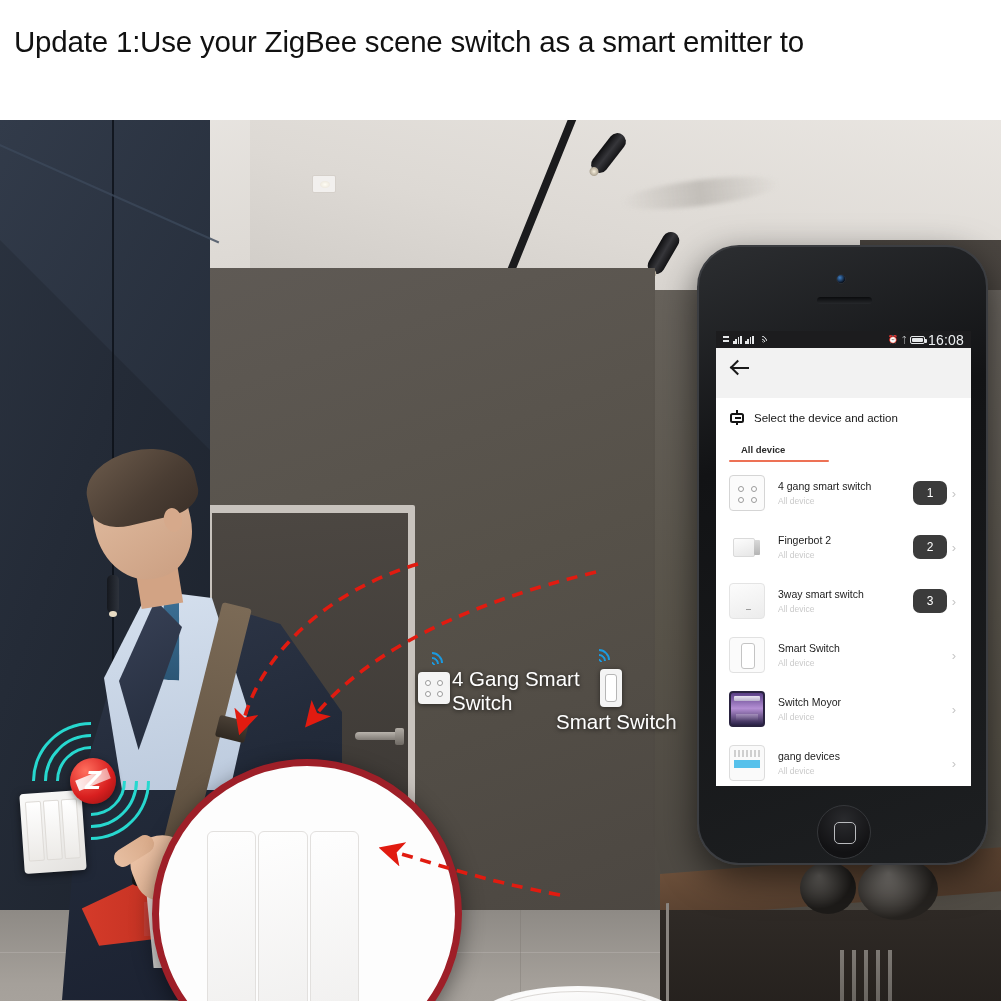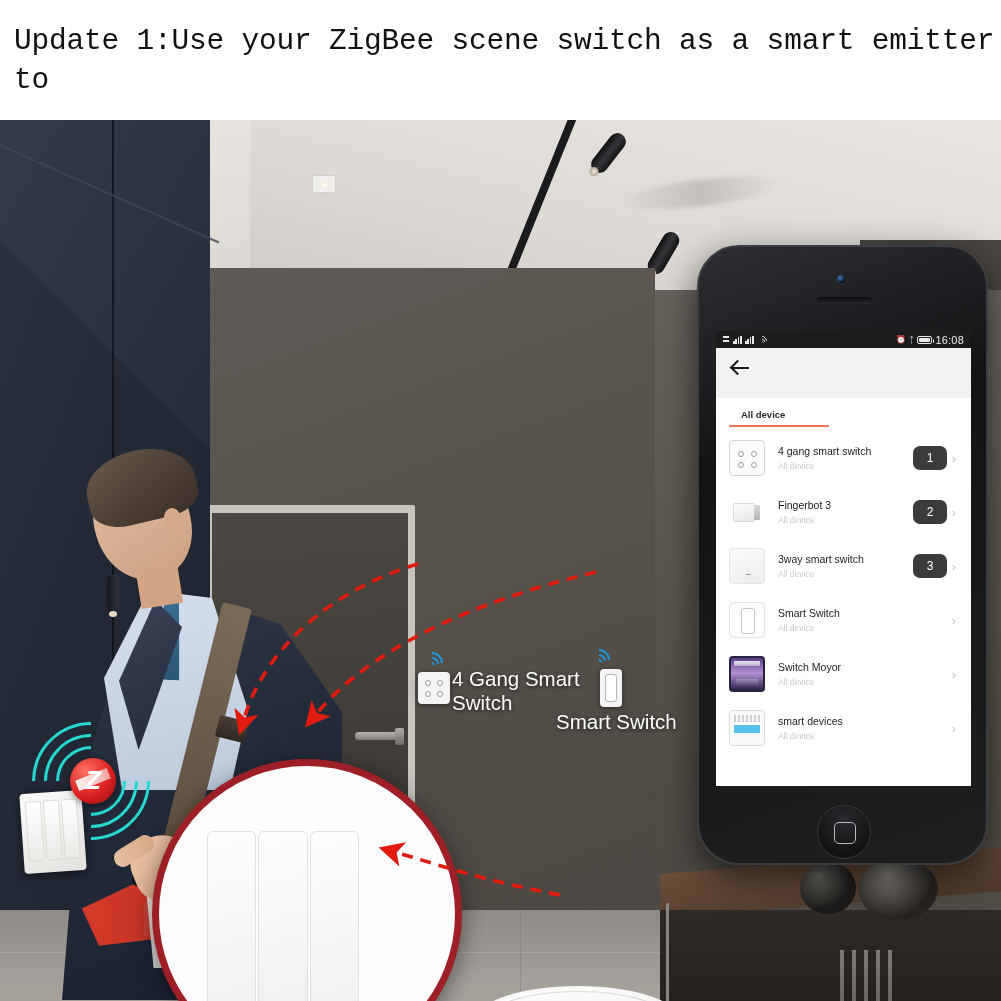--- a/index.html
+++ b/index.html
@@ -10,21 +10,21 @@
     font-family: "Liberation Sans", sans-serif;
     overflow: hidden;
   }
   #page { position: relative; width: 1001px; height: 1001px; overflow: hidden; background:#fff; }
 
   
   .headline {
     position: absolute; left: 0; top: 0; width: 1001px; height: 120px;
     background: #ffffff; padding: 22px 6px 0 14px;
     font-size: 29.5px; line-height: 39px; color: #111; letter-spacing: -0.2px;
-    font-family: Liberation Mono, monospace;
+    font-family: Liberation Sans, sans-serif;
   }
 
   
   .scene { position: absolute; left:0; top:120px; width:1001px; height:881px; overflow:hidden; }
 
   
   .ceiling {
     position:absolute; left:0; top:0; width:1001px; height:210px;
     background: linear-gradient(170deg,#e9e6e2 0%, #dedad5 45%, #cfcbc6 100%);
   }
@@ -382,21 +382,21 @@
   .simbox i:nth-child(4){left:3.4px;top:4px;}
   .wifi-sb { position:relative; width:10px; height:8px; }
   .wifi-sb s { position:absolute; display:block; border:1.3px solid #e6e8ea; border-radius:50%;
     border-color:#e6e8ea transparent transparent transparent; transform:rotate(45deg); }
   .wifi-sb s:nth-child(1){ left:3.6px; top:5.4px; width:2.6px; height:2.6px; }
   .wifi-sb s:nth-child(2){ left:1.8px; top:3px;   width:6.2px; height:6.2px; }
   .wifi-sb s:nth-child(3){ left:0;     top:.6px;  width:10px;  height:10px; }
   .batt { position:relative; width:15px; height:8px; border:1px solid #e6e8ea; border-radius:2px; }
   .batt::after{content:"";position:absolute;right:-3px;top:2px;width:1.6px;height:4px;background:#e6e8ea;border-radius:0 1px 1px 0;}
   .batt i{position:absolute;left:1px;top:1px;right:1px;bottom:1px;background:#e6e8ea;border-radius:1px;}
-  .sb-time { font-size:11px; letter-spacing:.2px; }
+  .sb-time { font-size:14px; letter-spacing:.2px; }
 
   
   .appbar { height:38px; background:#f2f2f2; display:flex; align-items:center; padding-left:14px; }
   .back-arrow { width:20px; height:20px; position:relative; cursor:pointer; }
   .back-arrow::before {
     content:""; position:absolute; left:2px; top:9.5px; width:17px; height:2px; background:#1a1a1a;
   }
   .back-arrow::after {
     content:""; position:absolute; left:2px; top:5px; width:9px; height:9px;
     border-left:2px solid #1a1a1a; border-bottom:2px solid #1a1a1a; transform:rotate(45deg);
@@ -653,20 +653,26 @@
           </div>
         </div>
 
         <div class="appbar">
           <div class="back-arrow"></div>
         </div>
         <div class="appbar-gap"></div>
 
         <div class="app-body">
 
+          <div class="sec-head">
+            <span class="sec-ic">
+                <span></span>
+              </span>
+            <span class="sec-title">Select the device and action</span>
+          </div>
 
           <div class="tabbar">
             <span class="tab">All device</span>
           </div>
           <div class="tab-underline" style="background: rgb(237, 113, 85);"></div>
 
           <div class="dev-list">
 
             <div class="dev-row">
               <div class="dev-thumb th-4gang">
@@ -682,21 +688,21 @@
               <div class="dev-badge" style="background: rgb(59, 59, 59);">1</div>
               <div class="dev-chev">›</div>
             </div>
 
             <div class="dev-row">
               <div class="dev-thumb th-fb">
                 <i></i>
                   <u></u>
               </div>
               <div class="dev-text">
-                <div class="dev-name">Fingerbot 3</div>
+                <div class="dev-name">Fingerbot 2</div>
                 <div class="dev-sub">All device</div>
               </div>
               <div class="dev-badge" style="background: rgb(59, 59, 59);">2</div>
               <div class="dev-chev">›</div>
             </div>
 
             <div class="dev-row">
               <div class="dev-thumb th-3way"></div>
               <div class="dev-text">
                 <div class="dev-name">3way smart switch</div>
@@ -722,21 +728,21 @@
               <div class="dev-text">
                 <div class="dev-name">Switch Moyor</div>
                 <div class="dev-sub">All device</div>
               </div>
               <div class="dev-chev">›</div>
             </div>
 
             <div class="dev-row">
               <div class="dev-thumb th-smartdev"></div>
               <div class="dev-text">
-                <div class="dev-name">smart devices</div>
+                <div class="dev-name">gang devices</div>
                 <div class="dev-sub">All device</div>
               </div>
               <div class="dev-chev">›</div>
             </div>
 
           </div>
         </div>
       </div>
 
       <div class="phone-home">

